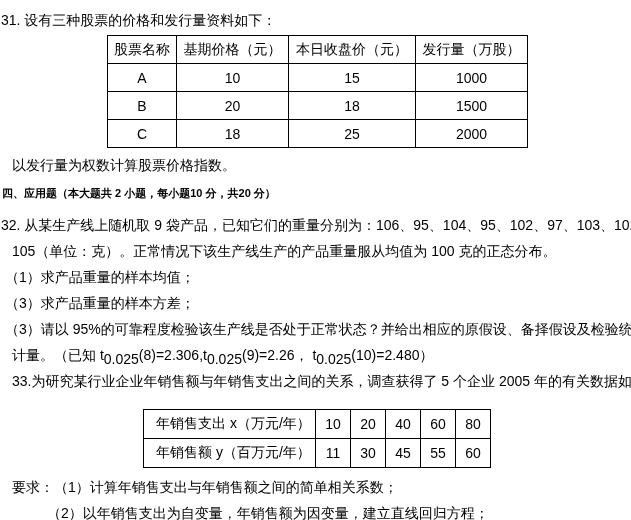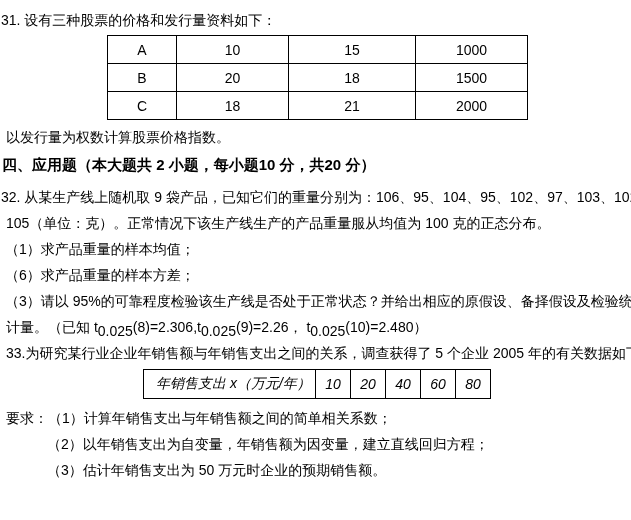--- a/index.html
+++ b/index.html
@@ -13,32 +13,32 @@
     height: 520px;
     overflow: hidden;
     font-family: "Liberation Sans", "DejaVu Sans", sans-serif;
     color: #000000;
     font-size: 14px;
     padding-top: 7px;
   }
   p {
     margin: 0;
     line-height: 26px;
-    padding-left: 6px;
+    padding-left: 12px;
     white-space: nowrap;
   }
   p.qnum { padding-left: 1px; }
   p.item { padding-left: 5px; }
   p.req-indent { padding-left: 47px; }
   .section-heading {
     margin: 2px 0 0 0;
     line-height: 26px;
     padding-left: 2px;
     font-weight: bold;
-    font-size: 15px;
+    font-size: 11px;
     white-space: nowrap;
   }
   table {
     border-collapse: collapse;
     table-layout: fixed;
   }
   td, th {
     border: 1px solid #000000;
     text-align: center;
     font-weight: normal;
@@ -51,22 +51,21 @@
   #stock-table {
     margin-left: 107px;
     margin-top: 2px;
   }
   #stock-table col.c0 { width: 69px; }
   #stock-table col.c1 { width: 112px; }
   #stock-table col.c2 { width: 127px; }
   #stock-table col.c3 { width: 112px; }
   #sales-table {
     margin-left: 143px;
-    margin-top: 3px;
-    font-style: italic;
+    margin-top: 15px;
   }
   #sales-table col.lab { width: 172px; }
   #sales-table col.v { width: 35px; }
   #sales-table td.label-cell {
     text-align: left;
     padding-left: 12px;
     height: 29px;
   }
   sub {
     font-size: 14px;
@@ -82,48 +81,54 @@
 
 <table id="stock-table">
   <colgroup>
     <col class="c0">
       <col class="c1">
       <col class="c2">
       <col class="c3">
   </colgroup>
   <tbody>
     <tr>
+      <th>股票名称</th>
+      <th>基期价格（元）</th>
+      <th>本日收盘价（元）</th>
+      <th>发行量（万股）</th>
+    </tr>
+    <tr>
       <td>A</td>
       <td>10</td>
       <td>15</td>
       <td>1000</td>
     </tr>
     <tr>
       <td>B</td>
       <td>20</td>
       <td>18</td>
       <td>1500</td>
     </tr>
     <tr>
       <td>C</td>
       <td>18</td>
-      <td>21</td>
+      <td>25</td>
       <td>2000</td>
     </tr>
   </tbody>
 </table>
 
 <p class="mt4">以发行量为权数计算股票价格指数。</p>
 
 <p class="section-heading">四、应用题（本大题共 2 小题，每小题10 分，共20 分）</p>
 
 <p class="qnum mt6">32. 从某生产线上随机取 9 袋产品，已知它们的重量分别为：106、95、104、95、102、97、103、102、</p>
 <p>105（单位：克）。正常情况下该生产线生产的产品重量服从均值为 100 克的正态分布。</p>
 <p class="item">（1）求产品重量的样本均值；</p>
-<p class="item">（6）求产品重量的样本方差；</p>
+<p class="item">（3）求产品重量的样本方差；</p>
 <p class="item">（3）请以 95%的可靠程度检验该生产线是否处于正常状态？并给出相应的原假设、备择假设及检验统</p>
 <p><span>计量。（已知 t</span><sub>0.025</sub><span>(8)=2.306,t</span><sub>0.025</sub><span>(9)=2.26， t</span><sub>0.025</sub><span>(10)=2.480）</span></p>
 
 <p>33.为研究某行业企业年销售额与年销售支出之间的关系，调查获得了 5 个企业 2005 年的有关数据如下：</p>
 
 <table id="sales-table">
   <colgroup>
     <col class="lab">
       <col class="v">
       <col class="v">
@@ -133,18 +138,26 @@
   </colgroup>
   <tbody>
     <tr>
       <td class="label-cell">年销售支出 x（万元/年）</td>
       <td>10</td>
       <td>20</td>
       <td>40</td>
       <td>60</td>
       <td>80</td>
     </tr>
+    <tr>
+      <td class="label-cell">年销售额 y（百万元/年）</td>
+      <td>11</td>
+      <td>30</td>
+      <td>45</td>
+      <td>55</td>
+      <td>60</td>
+    </tr>
   </tbody>
 </table>
 
 <p class="mt6">要求：（1）计算年销售支出与年销售额之间的简单相关系数；</p>
 <p class="req-indent">（2）以年销售支出为自变量，年销售额为因变量，建立直线回归方程；</p>
 <p class="req-indent">（3）估计年销售支出为 50 万元时企业的预期销售额。</p>
 
 </body></html>

